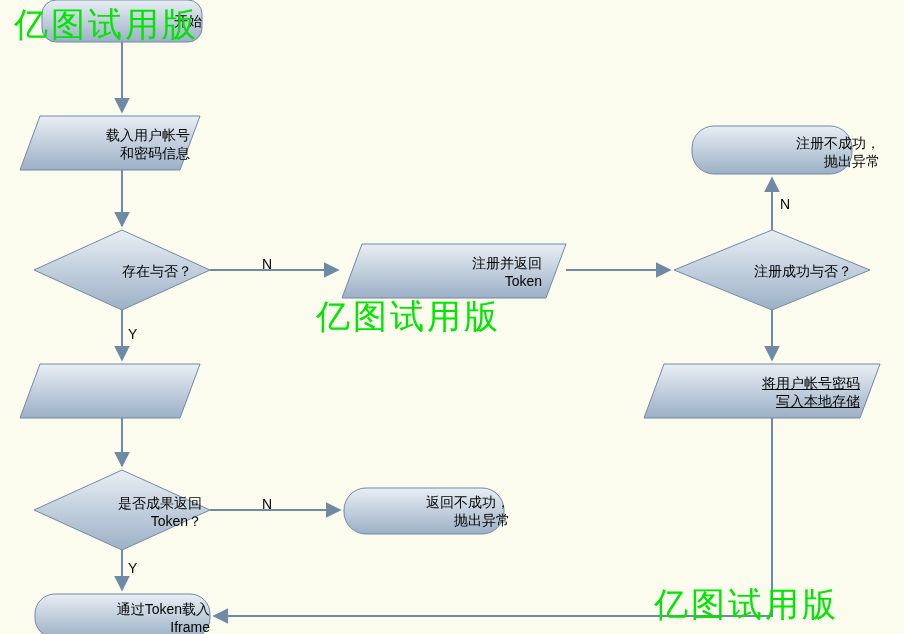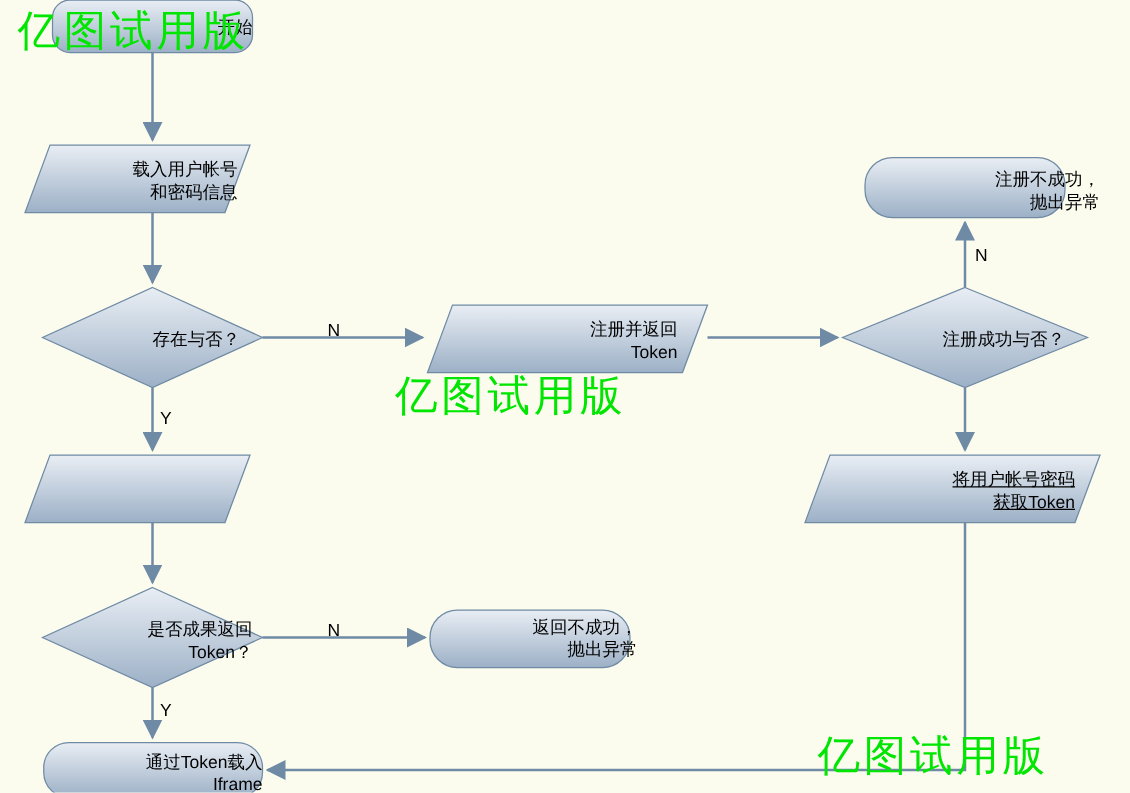--- a/index.html
+++ b/index.html
@@ -140,21 +140,21 @@
 
   <div class="label" style="left:692px; top:262px; width:160px;">注册成功与否？</div>
 
   <div class="label" style="left:692px; top:134px; width:160px;margin-left:28px;">
     <span>注册不成功，</span><br>
     <span>抛出异常</span>
   </div>
 
   <div class="label" style="left:664px; top:374px; width:196px;text-decoration:underline;">
     <span>将用户帐号密码</span><br>
-    <span>获取Token</span>
+    <span>写入本地存储</span>
   </div>
 
   <div class="edge-label" style="left:262px; top:256px;">N</div>
   <div class="edge-label" style="left:128px; top:326px;">Y</div>
   <div class="edge-label" style="left:262px; top:496px;">N</div>
   <div class="edge-label" style="left:128px; top:560px;">Y</div>
   <div class="edge-label" style="left:780px; top:196px;">N</div>
 
 </div>
 

